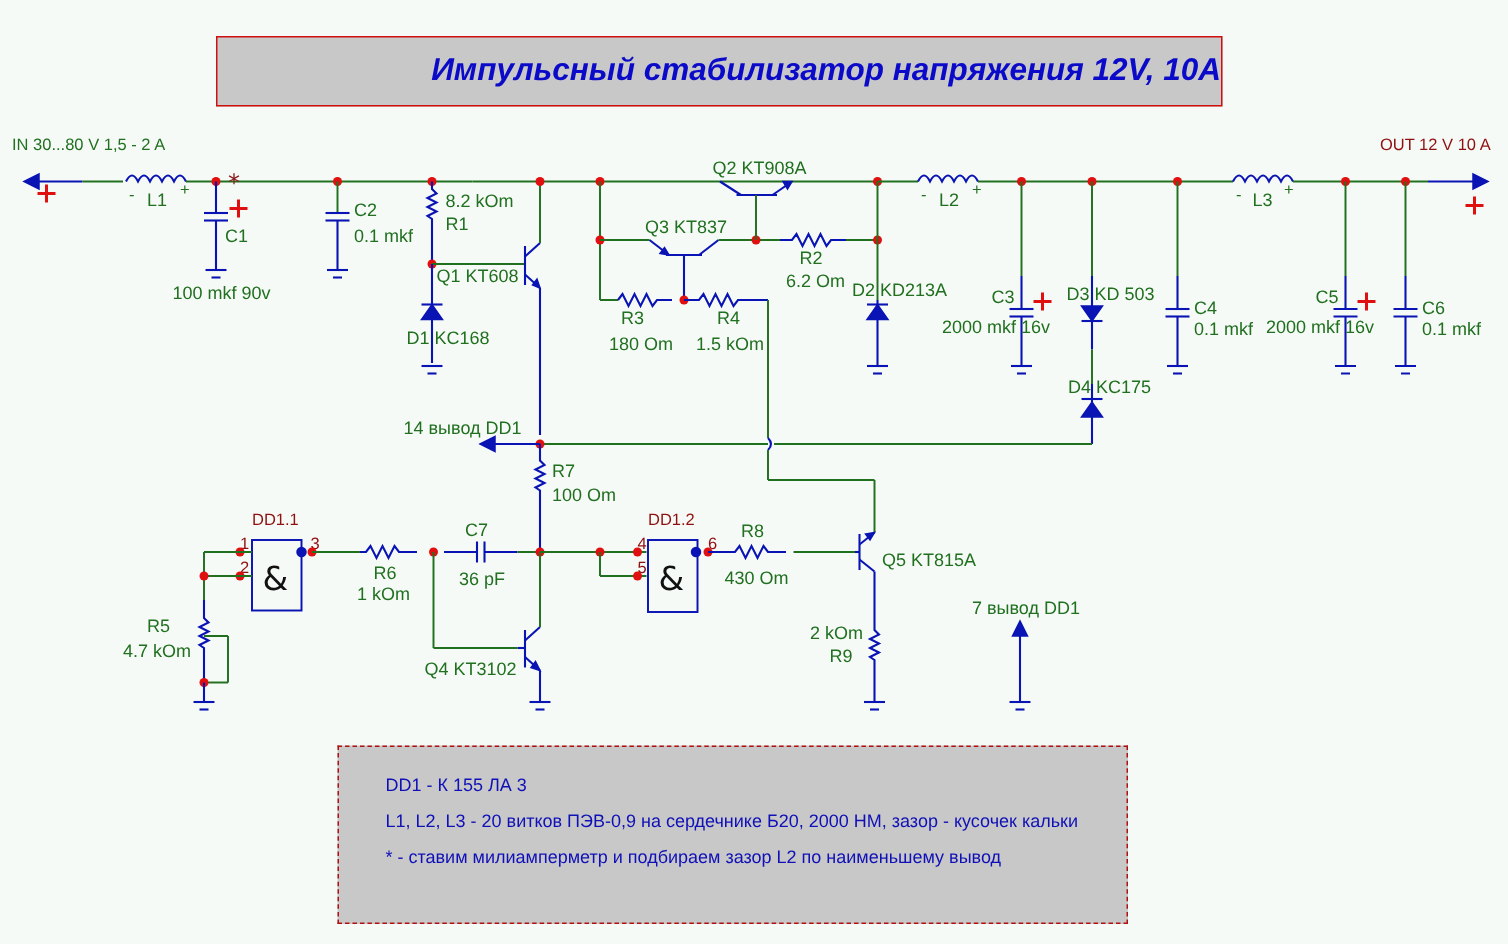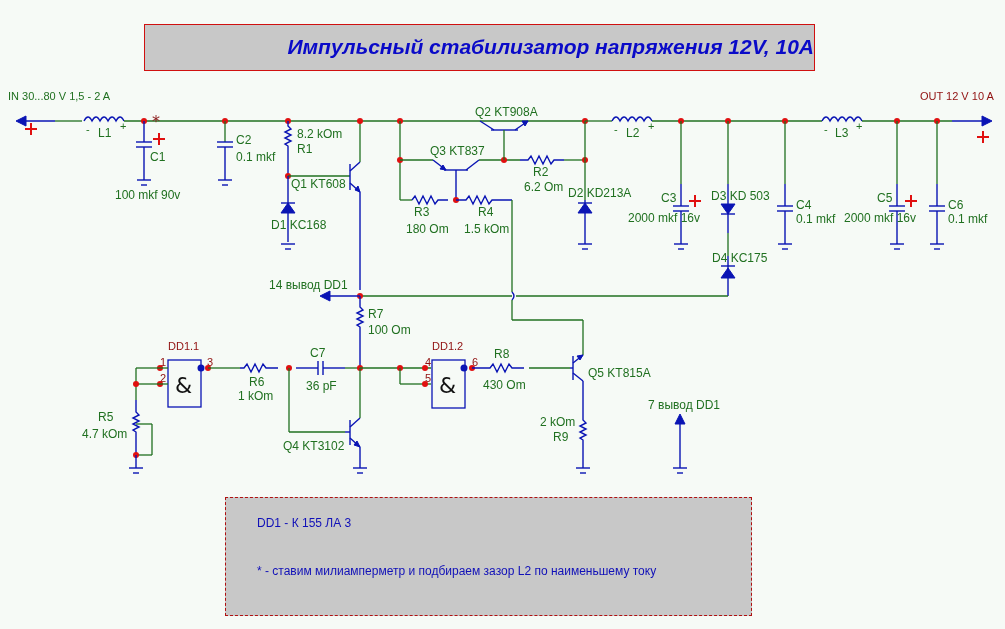--- a/index.html
+++ b/index.html
@@ -378,14 +378,15 @@
     <line class="b" x1="680" y1="420" x2="680" y2="468"></line>
     <polygon class="bf" points="680,414 675,424 685,424"></polygon>
     <line class="b" x1="673" y1="468" x2="687" y2="468"></line>
       <line class="b" x1="677" y1="473" x2="683" y2="473"></line>
     <text class="lbl" x="648" y="409">7 вывод DD1</text>
   </g>
 </svg>
 
 <div id="notes-box">
   <div class="note-line" style="top:18px">DD1 - К 155 ЛА 3</div>
-  <div class="note-line" style="top:66px">* - ставим милиамперметр и подбираем зазор L2 по наименьшему току</div>
+  <div class="note-line" style="top:42px">L1, L2, L3 - 20 витков ПЭВ-0,9 на сердечнике Б20, 2000 НМ, зазор - кусочек кальки</div>
+  <div class="note-line" style="top:66px">* - ставим милиамперметр и подбираем зазор L2 по наименьшему вывод</div>
 </div>
 
 </body></html>

